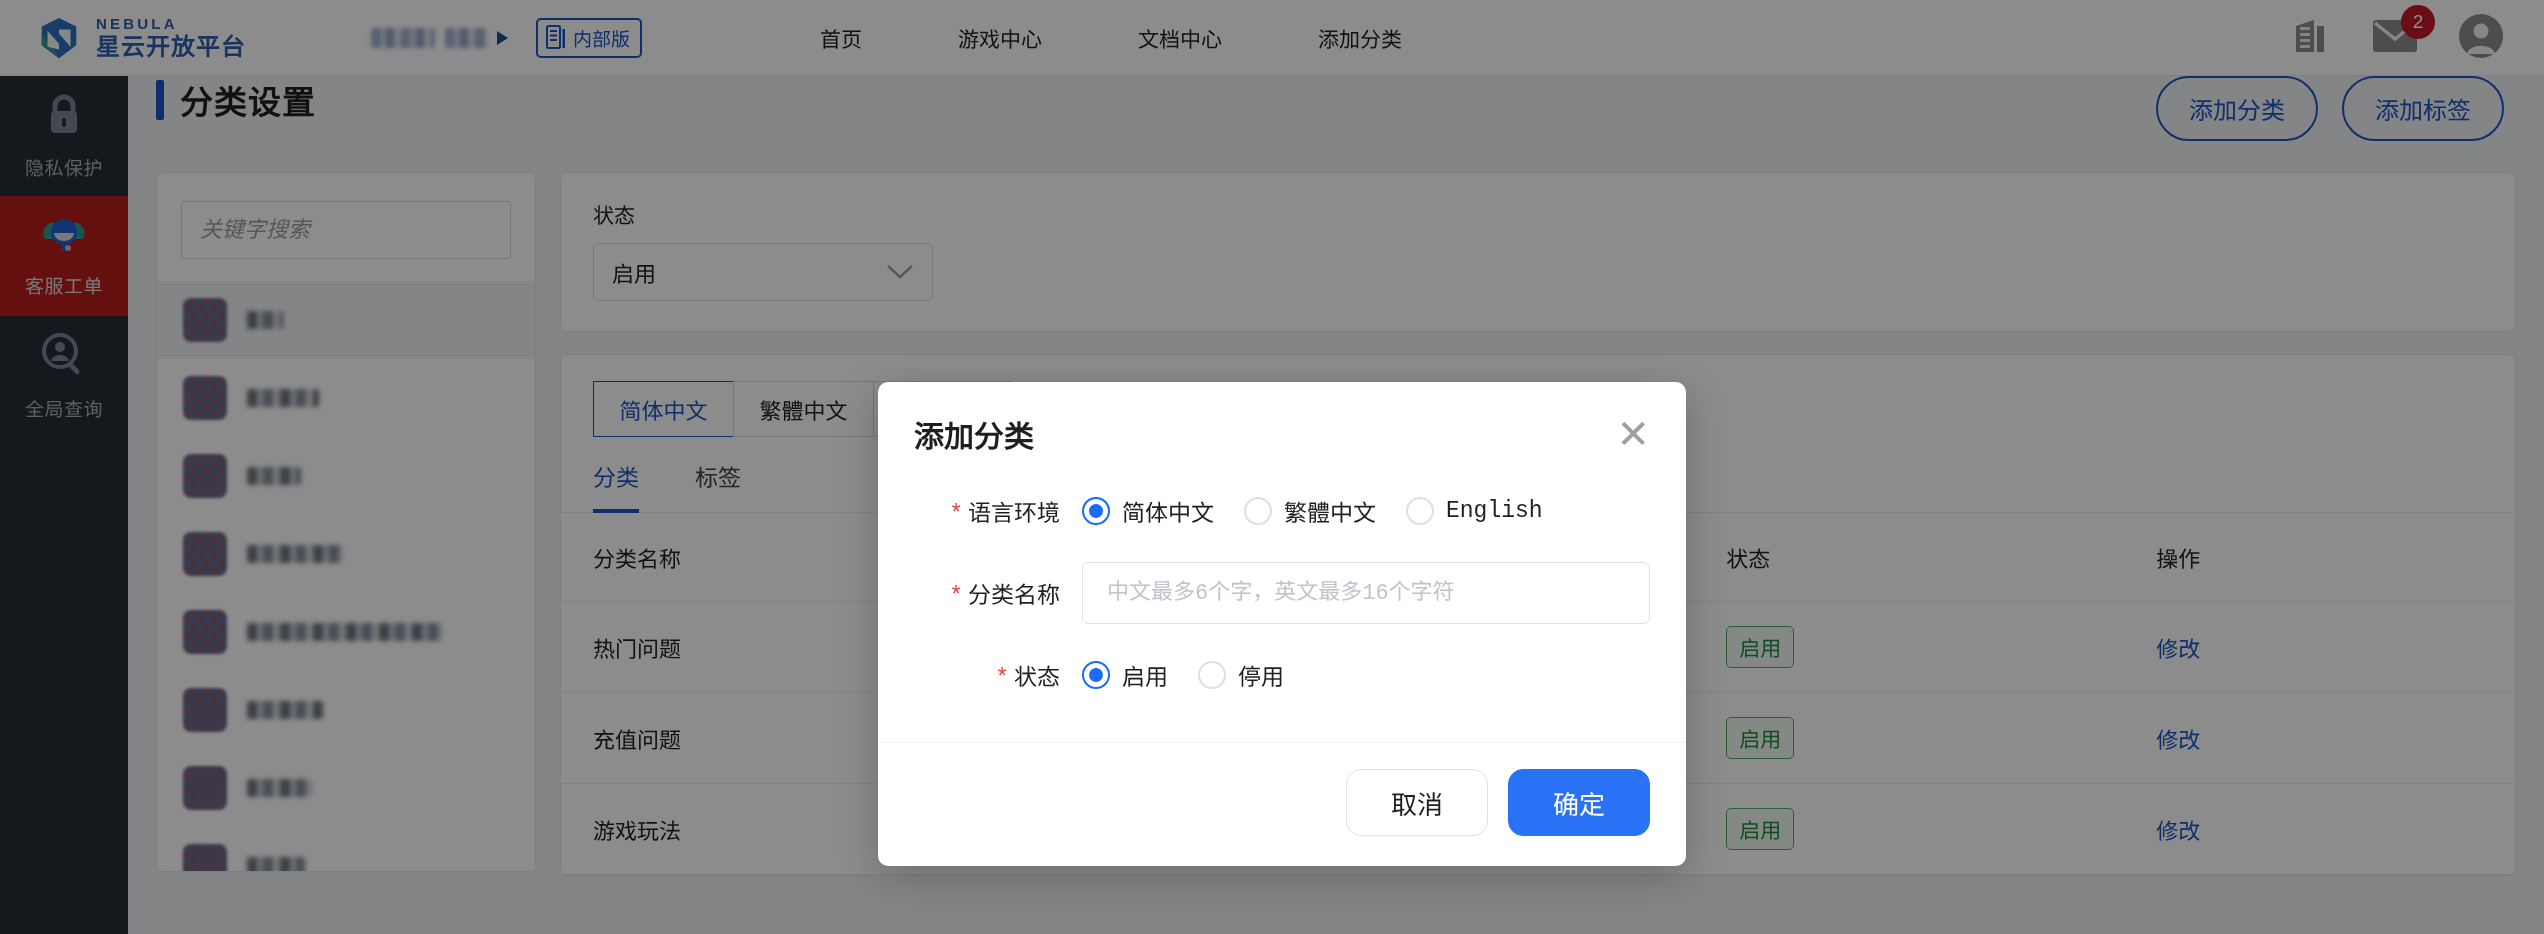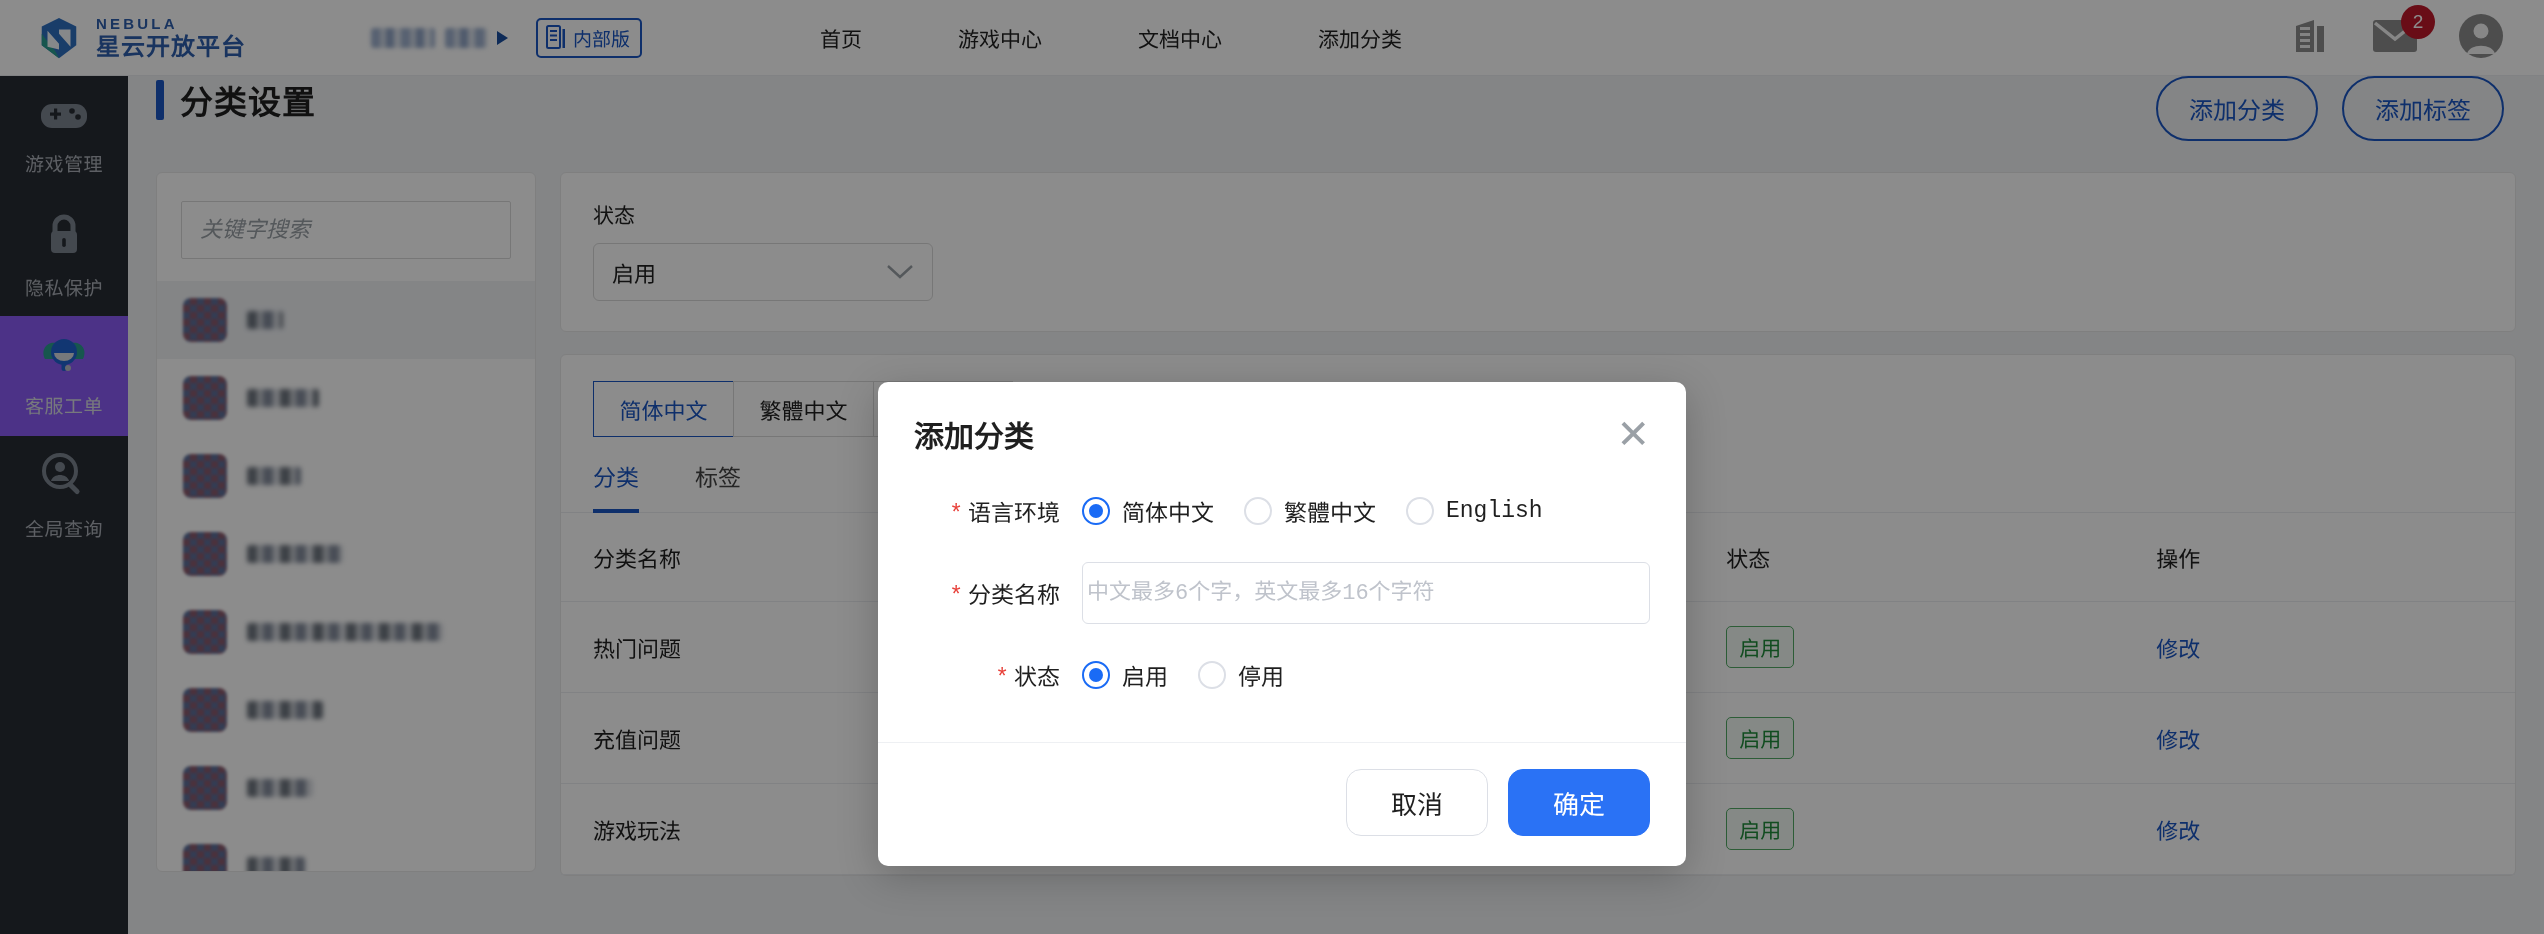--- a/index.html
+++ b/index.html
@@ -68,21 +68,21 @@
   
   .rail {
     position: absolute; left: 0; top: 76px; width: 128px; bottom: 0;
     background: #272c33; z-index: 4;
   }
   .rail-item {
     height: 120px; display: flex; flex-direction: column;
     align-items: center; justify-content: center; gap: 12px; cursor: pointer;
   }
   .rail-item .rlabel { color: #a9aeb6; font-size: 19px; letter-spacing: .5px; }
-  .rail-item.active { background: #8b5cf6; }
+  .rail-item.active { background: #b91c1c; }
   .rail-item.active .rlabel { color: #d9dde3; }
 
   
   .content { position: absolute; left: 128px; right: 0; top: 76px; bottom: 0; background: #f0f2f5; }
   .page-head { display: flex; align-items: flex-start; height: 96px; padding: 0 40px 0 28px; }
   .title-wrap { display: flex; align-items: center; gap: 16px; }
   .title-bar { width: 8px; height: 40px; background: #1a56c4; border-radius: 2px; }
   .page-title { font-size: 33px; color: #1f1f1f; font-weight: 700; letter-spacing: 1px; }
   .head-actions { margin-left: auto; display: flex; gap: 24px; }
   .btn-outline {
@@ -192,21 +192,21 @@
   }
   .radio.on { border-color: #1a6bf5; }
   .radio.on::after {
     content: ""; position: absolute; left: 50%; top: 50%;
     width: 14px; height: 14px; border-radius: 50%; background: #1a6bf5;
     transform: translate(-50%,-50%);
   }
   .radio-label { font-size: 23px; color: #1f1f1f; white-space: nowrap; }
   .text-input {
     flex: 1; height: 62px; border: 1px solid #dcdfe6; border-radius: 6px;
-    padding: 0 4px; font-size: 22px; font-family: inherit; color: #1f1f1f;
+    padding: 0 24px; font-size: 22px; font-family: inherit; color: #1f1f1f;
     outline: none; background: #fff;
   }
   .text-input::placeholder { color: #bfc3cb; }
   .modal-foot {
     border-top: 1px solid #eef0f3; padding: 26px 36px 30px;
     display: flex; justify-content: flex-end; gap: 20px;
   }
   .btn {
     border-radius: 15px; font-size: 26px; font-family: inherit; cursor: pointer;
     padding: 14px 44px; white-space: nowrap;
@@ -282,32 +282,20 @@
             <circle cx="23" cy="23" r="22" fill="#8c8c8c"></circle>
             <circle cx="23" cy="18" r="7.5" fill="#fff" opacity=".92"></circle>
             <path d="M9 41 C11 30 35 30 37 41 Z" fill="#fff" opacity=".92"></path>
           </svg>
         </span>
       </div>
     </div>
 
     <div class="rail">
 
-      <div class="rail-item">
-        <span>
-          <svg width="50" height="36" viewBox="0 0 50 36">
-            <rect x="2" y="7" width="46" height="24" rx="11" fill="#7d8591"></rect>
-            <rect x="11" y="15.5" width="11" height="3.2" fill="#272c33"></rect>
-            <rect x="15" y="11.5" width="3.2" height="11" fill="#272c33"></rect>
-            <circle cx="33" cy="14" r="2.8" fill="#272c33"></circle>
-            <circle cx="39" cy="20" r="2.8" fill="#272c33"></circle>
-          </svg>
-        </span>
-        <span class="rlabel">游戏管理</span>
-      </div>
 
       <div class="rail-item">
         <span>
           <svg width="40" height="44" viewBox="0 0 40 44">
             <path d="M11 19 V13 a9 9 0 0 1 18 0 V19" fill="none" stroke="#7d8591" stroke-width="5"></path>
             <rect x="7" y="18" width="26" height="22" rx="4" fill="#7d8591"></rect>
             <rect x="18.2" y="25" width="3.6" height="9" rx="1.8" fill="#272c33"></rect>
           </svg>
         </span>
         <span class="rlabel">隐私保护</span>

